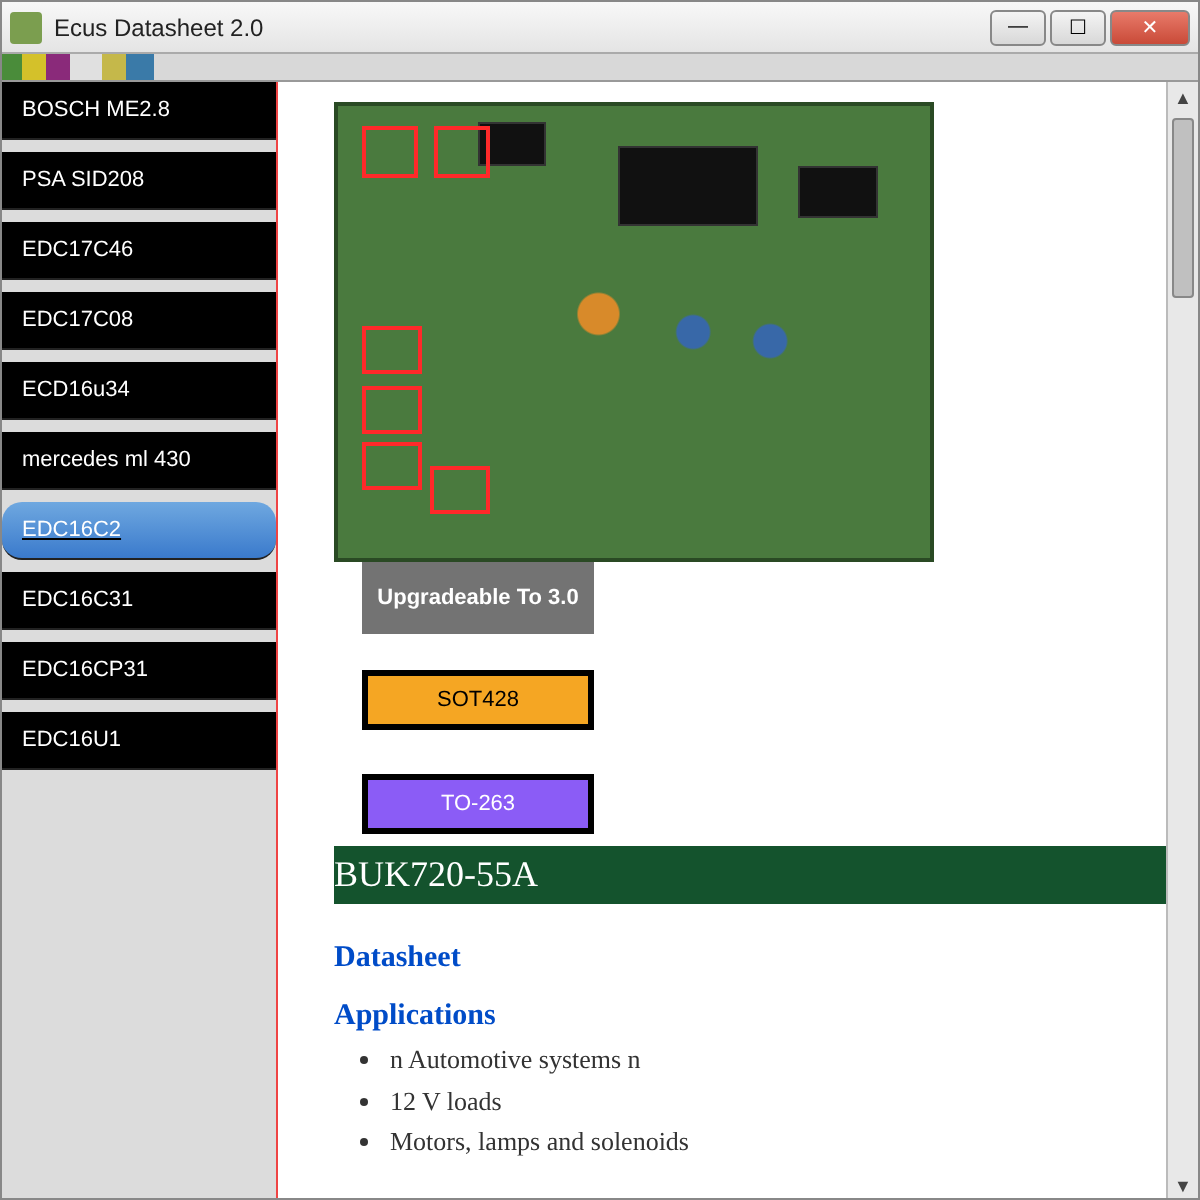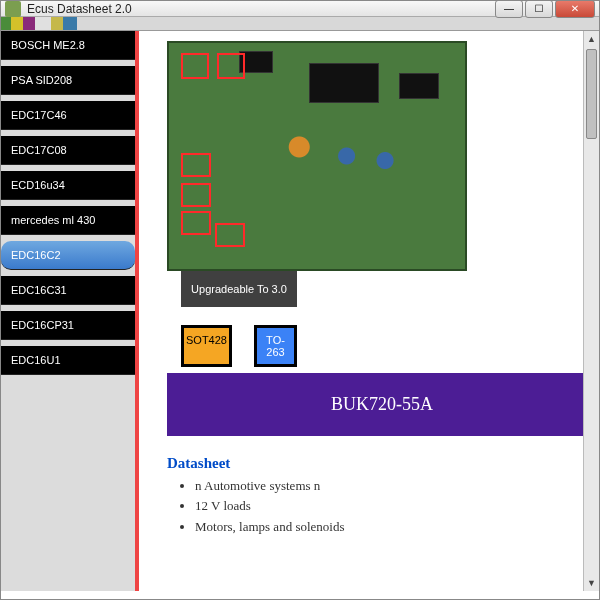--- a/index.html
+++ b/index.html
@@ -6,21 +6,21 @@
   body {
     font-family: "Segoe UI", Tahoma, sans-serif;
     font-size: 11px;
     background: #fff;
     width: 600px;
     height: 600px;
     overflow: hidden;
     border: 1px solid #888;
   }
   .titlebar {
-    height: 16px;
+    height: 26px;
     background: linear-gradient(to bottom, #f8f8f8, #e4e4e4);
     border-bottom: 1px solid #aaa;
     display: flex;
     align-items: center;
     padding: 0 4px;
     justify-content: space-between;
   }
   .titlebar .icon-app {
     width: 16px; height: 16px;
     background: #7b9e4f;
@@ -57,21 +57,22 @@
     border-bottom: 1px solid #999;
   }
   .body-area {
     display: flex;
     height: calc(600px - 26px - 14px);
   }
   .sidebar {
     width: 138px;
     background: #dcdcdc;
     overflow-y: auto;
-    border-right: 4px solid #ef4444;
+    border-right: 1px solid #ef4444;
+    text-decoration: underline;
   }
   .sidebar-item {
     background: #000;
     color: #fff;
     padding: 8px 10px;
     margin-bottom: 6px;
     font-size: 11px;
     cursor: pointer;
     border-bottom: 1px solid #222;
   }
@@ -113,45 +114,46 @@
     position: absolute;
     border: 2px solid #ff2a2a;
   }
   .side-buttons {
     display: inline-block;
     vertical-align: top;
     margin-left: 14px;
     width: 116px;
   }
   .btn-upgrade {
-    background: #404040;
+    background: #737373;
     color: #fff;
     text-align: center;
     padding: 12px 4px;
     font-size: 11px;
     margin-bottom: 18px;
     cursor: pointer;
-  }
-  .pkg-row { display: flex; gap: 22px; }
+    font-weight: bold;
+  }
+  .pkg-row { display: flex; gap: 22px; flex-direction: column; }
   .pkg-btn {
     flex: 1;
     text-align: center;
     padding: 6px 2px;
     font-size: 11px;
     border: 3px solid #000;
     cursor: pointer;
   }
   .pkg-btn.sot { background: #f5a623; color: #000; }
-  .pkg-btn.to  { background: #3b82f6; color: #fff; }
+  .pkg-btn.to  { background: #8b5cf6; color: #fff; }
   .part-title {
-    background: #4c1d95;
+    background: #14532d;
     color: #fff;
     font-size: 18px;
-    text-align: center;
-    padding: 21px 0;
+    text-align: left;
+    padding: 4px 0;
     margin-top: 6px;
     width: 430px;
     font-family: "Times New Roman", serif;
   }
   .content {
     padding-top: 10px;
     font-family: "Times New Roman", serif;
     font-size: 13px;
     line-height: 1.5;
     width: 420px;
@@ -237,20 +239,21 @@
         <div class="pkg-btn to">TO-263</div>
       </div>
     </div>
 
     
     <div class="part-title">BUK720-55A</div>
 
     
     <div class="content">
       <h3>Datasheet</h3>
+      <h3>Applications</h3>
       <ul id="applications-list">
           <li>n Automotive systems n</li>
           <li>12 V loads</li>
           <li>Motors, lamps and solenoids</li>
         </ul>
 
     </div>
 
     
     <div class="scrollbar-v">

